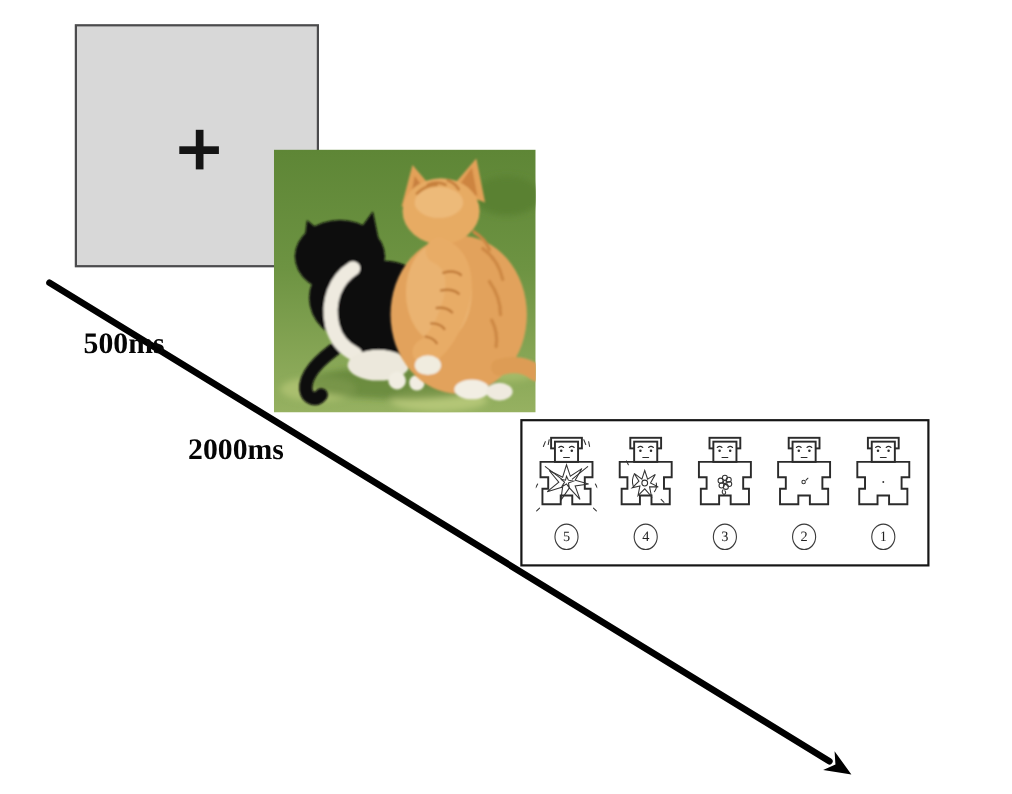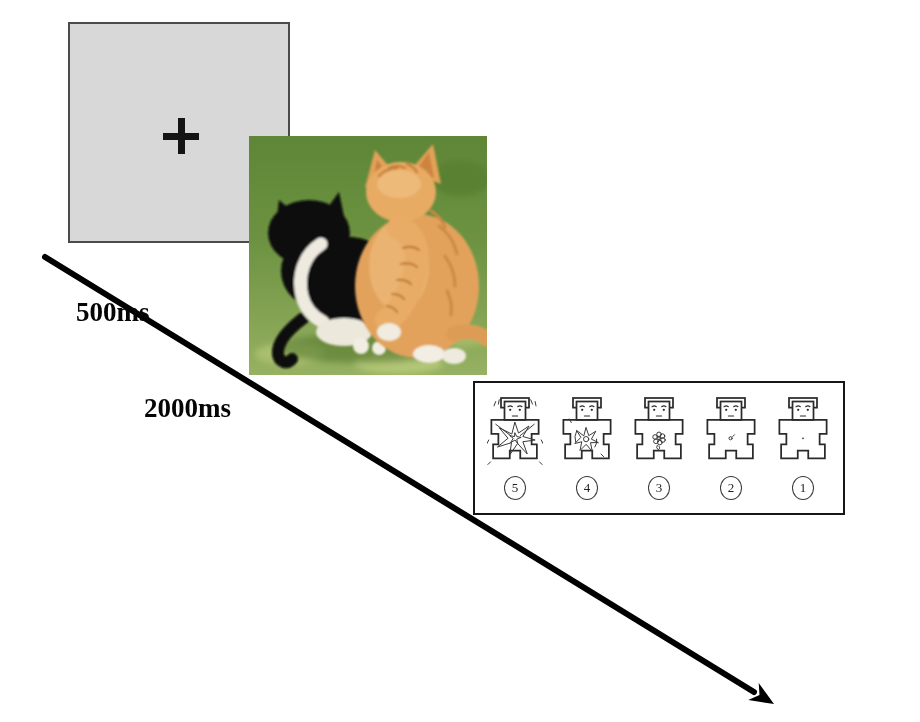--- a/index.html
+++ b/index.html
@@ -14,21 +14,21 @@
   .cat{position:absolute;left:249px;top:136px;width:238px;height:239px;z-index:3;}
   .panel{position:absolute;left:473px;top:381px;width:372px;height:134px;box-sizing:border-box;
          background:#ffffff;border:2px solid #161616;z-index:2;
          display:flex;justify-content:space-evenly;align-items:flex-start;padding-top:13px;}
   .sam-cell{display:flex;flex-direction:column;align-items:center;width:64px;}
   .sam-badge{margin-top:6px;width:20px;height:22px;border:1.5px solid #3a3a3a;border-radius:50%;
              display:flex;align-items:center;justify-content:center;
              font-size:13px;color:#222;font-family:"Liberation Serif",serif;}
   .lbl{position:absolute;z-index:4;font-weight:bold;font-size:27px;color:#050505;white-space:nowrap;}
   .l500{left:31px;top:297px;margin-left:45px;}
-  .l2000{left:144px;top:393px;}
+  .l2000{left:171px;top:393px;}
   .caption{position:absolute;left:236px;top:551px;width:270px;z-index:4;text-align:center;
            font-weight:bold;font-size:27px;color:#050505;line-height:29px;}
 </style>
 </head>
 <body>
 
 <div class="canvas">
 
   <svg width="0" height="0" style="position:absolute" aria-hidden="true">
     <defs>

